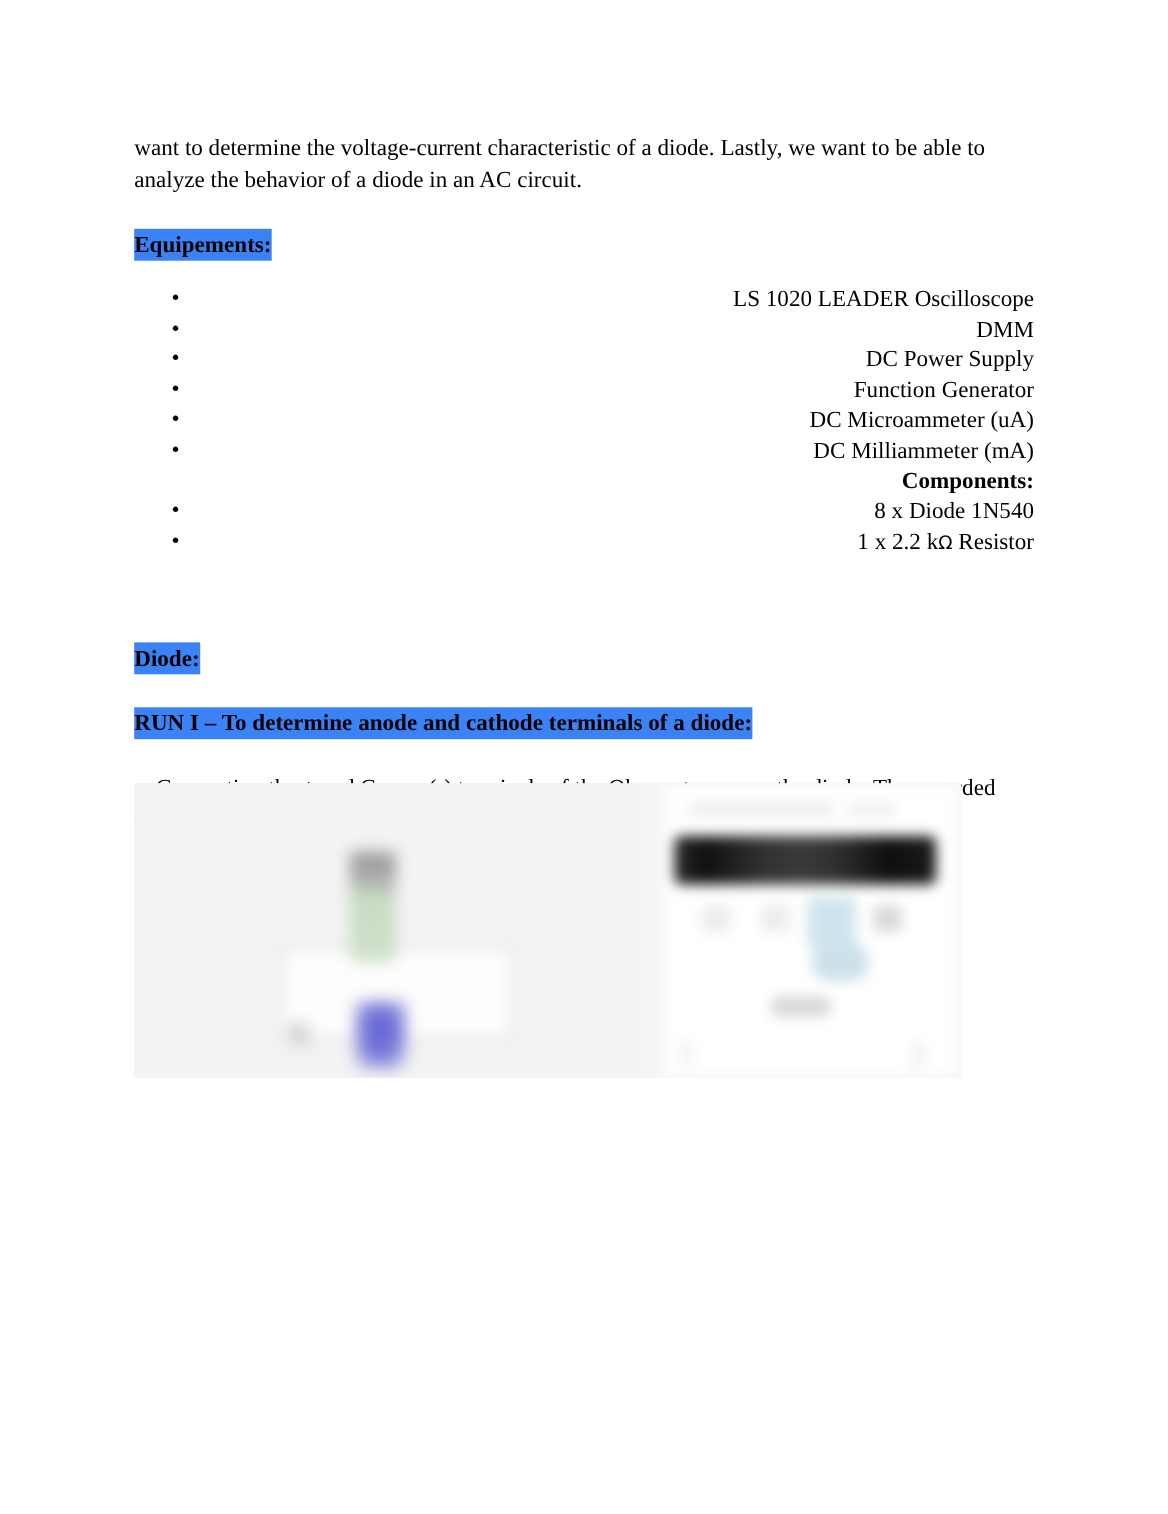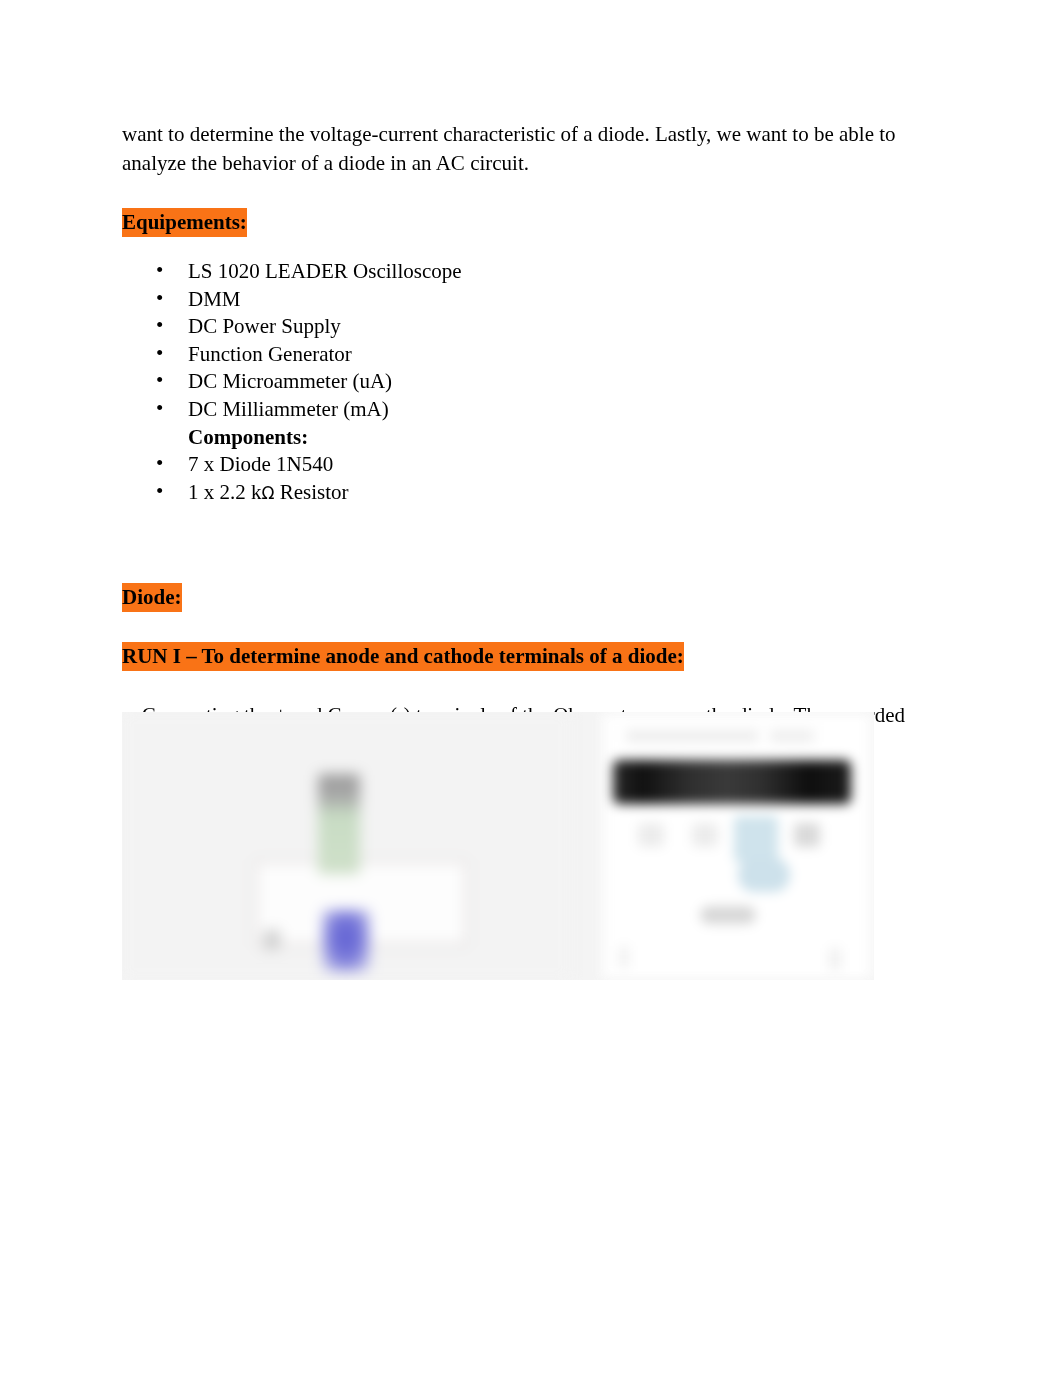--- a/index.html
+++ b/index.html
@@ -36,33 +36,34 @@
   }
   .gap-sm { height: 21px; }
   .gap-md { height: 30px; }
   .gap-lg { height: 46px; }
   .heading {
     font-size: 21px;
     line-height: 29px;
     font-weight: bold;
     margin: 0;
     display: inline-block;
-    background: #f97316;
+    background: #3b82f6;
   }
   ul.equip {
     list-style: none;
     margin: 0;
     padding: 0;
   }
   ul.equip li {
     position: relative;
     font-size: 21px;
     line-height: 27.6px;
     padding-left: 66px;
     margin: 0;
+    text-align: right;
   }
   ul.equip li.bulleted::before {
     content: "\2022";
     position: absolute;
     left: 34px;
     top: -1px;
     font-size: 21px;
     line-height: 27.6px;
     color: #000;
   }
@@ -221,21 +222,21 @@
     <div class="gap-sm"></div>
 
     <ul class="equip">
       <li class="bulleted">LS 1020 LEADER Oscilloscope</li>
       <li class="bulleted">DMM</li>
       <li class="bulleted">DC Power Supply</li>
       <li class="bulleted">Function Generator</li>
       <li class="bulleted">DC Microammeter (uA)</li>
       <li class="bulleted">DC Milliammeter (mA)</li>
       <li class="sub-head">Components:</li>
-      <li class="bulleted"><span>7 x Diode 1N540</span></li>
+      <li class="bulleted"><span>8 x Diode 1N540</span></li>
       <li class="bulleted"><span>1 x 2.2 k</span><span class="omega">Ω</span><span> Resistor</span></li>
     </ul>
 
     <div class="gap-lg"></div>
     <div class="gap-md"></div>
 
     <div>
       <span class="heading">Diode:</span>
     </div>
 

